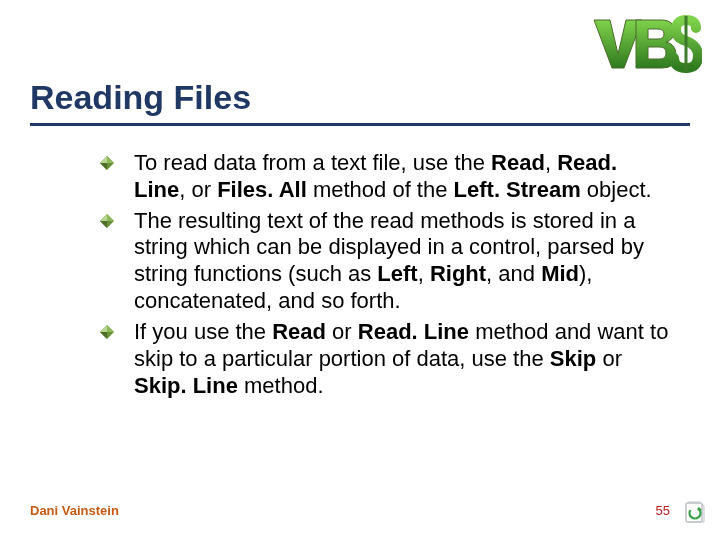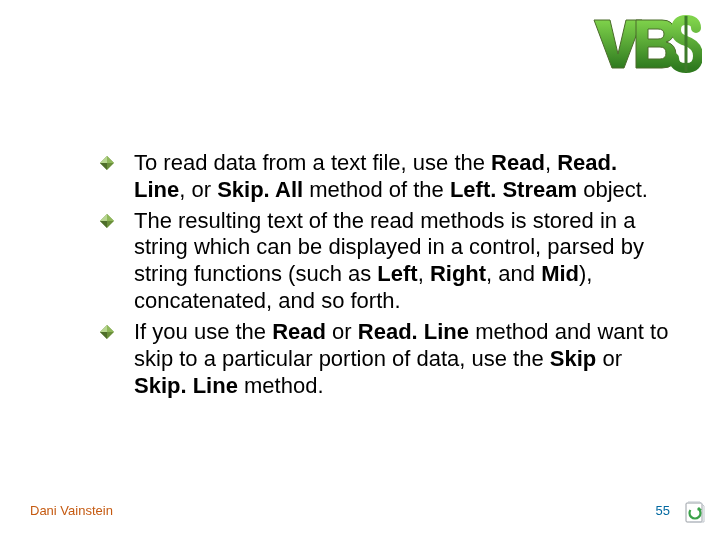--- a/index.html
+++ b/index.html
@@ -68,30 +68,30 @@
     top: 6px;
     width: 14px;
     height: 14px;
   }
   .footer-author {
     position: absolute;
     left: 30px;
     bottom: 22px;
     font-family: Arial, Helvetica, sans-serif;
     font-size: 13px;
-    font-weight: normal;
+    font-weight: bold;
     color: #C55A11;
   }
   .footer-pagenum {
     position: absolute;
     right: 50px;
     bottom: 22px;
     font-family: Arial, Helvetica, sans-serif;
     font-size: 13px;
-    color: #0369a1;
+    color: #b91c1c;
   }
   .corner-ico {
     position: absolute;
     right: 14px;
     bottom: 16px;
     width: 22px;
     height: 24px;
   }
   b { font-weight: bold; text-align: center; }
 </style>
@@ -111,29 +111,33 @@
 
       <path d="M2 6 L18 6 L26 40 L34 6 L50 6 L32 54 L20 54 Z" fill="url(#gGreen)" stroke="#4a6b2a" stroke-width="1"></path>
 
       <path d="M44 6 H70 Q82 6 82 17 Q82 26 74 28 Q84 30 84 41 Q84 54 70 54 H44 Z M56 15 V25 H66 Q72 25 72 20 Q72 15 66 15 Z M56 33 V45 H68 Q74 45 74 39 Q74 33 68 33 Z" fill="url(#gGreen)" stroke="#4a6b2a" stroke-width="1"></path>
 
       <path d="M104 14 Q104 6 94 6 Q84 6 84 16 Q84 24 94 27 Q106 31 106 42 Q106 54 94 54 Q82 54 82 44" fill="none" stroke="url(#gGreen)" stroke-width="10" stroke-linecap="round"></path>
       <line x1="94" y1="2" x2="94" y2="58" stroke="#3d7a2a" stroke-width="3"></line>
     </svg>
   </div>
 
+  <div class="title-wrap">
+    <h1 class="title">Reading Files</h1>
+    <div class="title-underline"></div>
+  </div>
 
   <div class="body">
     <ul id="bullet-list">
         <li><svg viewBox="0 0 14 14" width="14" height="14" class="bullet-ico">
             <polygon points="7,0 14,7 7,14 0,7" fill="#6a8f3a"></polygon>
             <polygon points="7,0 14,7 7,7" fill="#8fb85a"></polygon>
             <polygon points="7,0 0,7 7,7" fill="#b7d68f"></polygon>
             <polygon points="0,7 7,14 7,7" fill="#4e6e2a"></polygon>
-          </svg><span>To read data from a text file, use the <b>Read</b>, <b>Read. Line</b>, or <b>Skip. All</b> method of the <b>Left. Stream</b> object.</span></li>
+          </svg><span>To read data from a text file, use the <b>Read</b>, <b>Read. Line</b>, or <b>Files. All</b> method of the <b>Left. Stream</b> object.</span></li>
         <li><svg viewBox="0 0 14 14" width="14" height="14" class="bullet-ico">
             <polygon points="7,0 14,7 7,14 0,7" fill="#6a8f3a"></polygon>
             <polygon points="7,0 14,7 7,7" fill="#8fb85a"></polygon>
             <polygon points="7,0 0,7 7,7" fill="#b7d68f"></polygon>
             <polygon points="0,7 7,14 7,7" fill="#4e6e2a"></polygon>
           </svg><span>The resulting text of the read methods is stored in a string which can be displayed in a control, parsed by string functions (such as <b>Left</b>, <b>Right</b>, and <b>Mid</b>), concatenated, and so forth.</span></li>
         <li><svg viewBox="0 0 14 14" width="14" height="14" class="bullet-ico">
             <polygon points="7,0 14,7 7,14 0,7" fill="#6a8f3a"></polygon>
             <polygon points="7,0 14,7 7,7" fill="#8fb85a"></polygon>
             <polygon points="7,0 0,7 7,7" fill="#b7d68f"></polygon>

